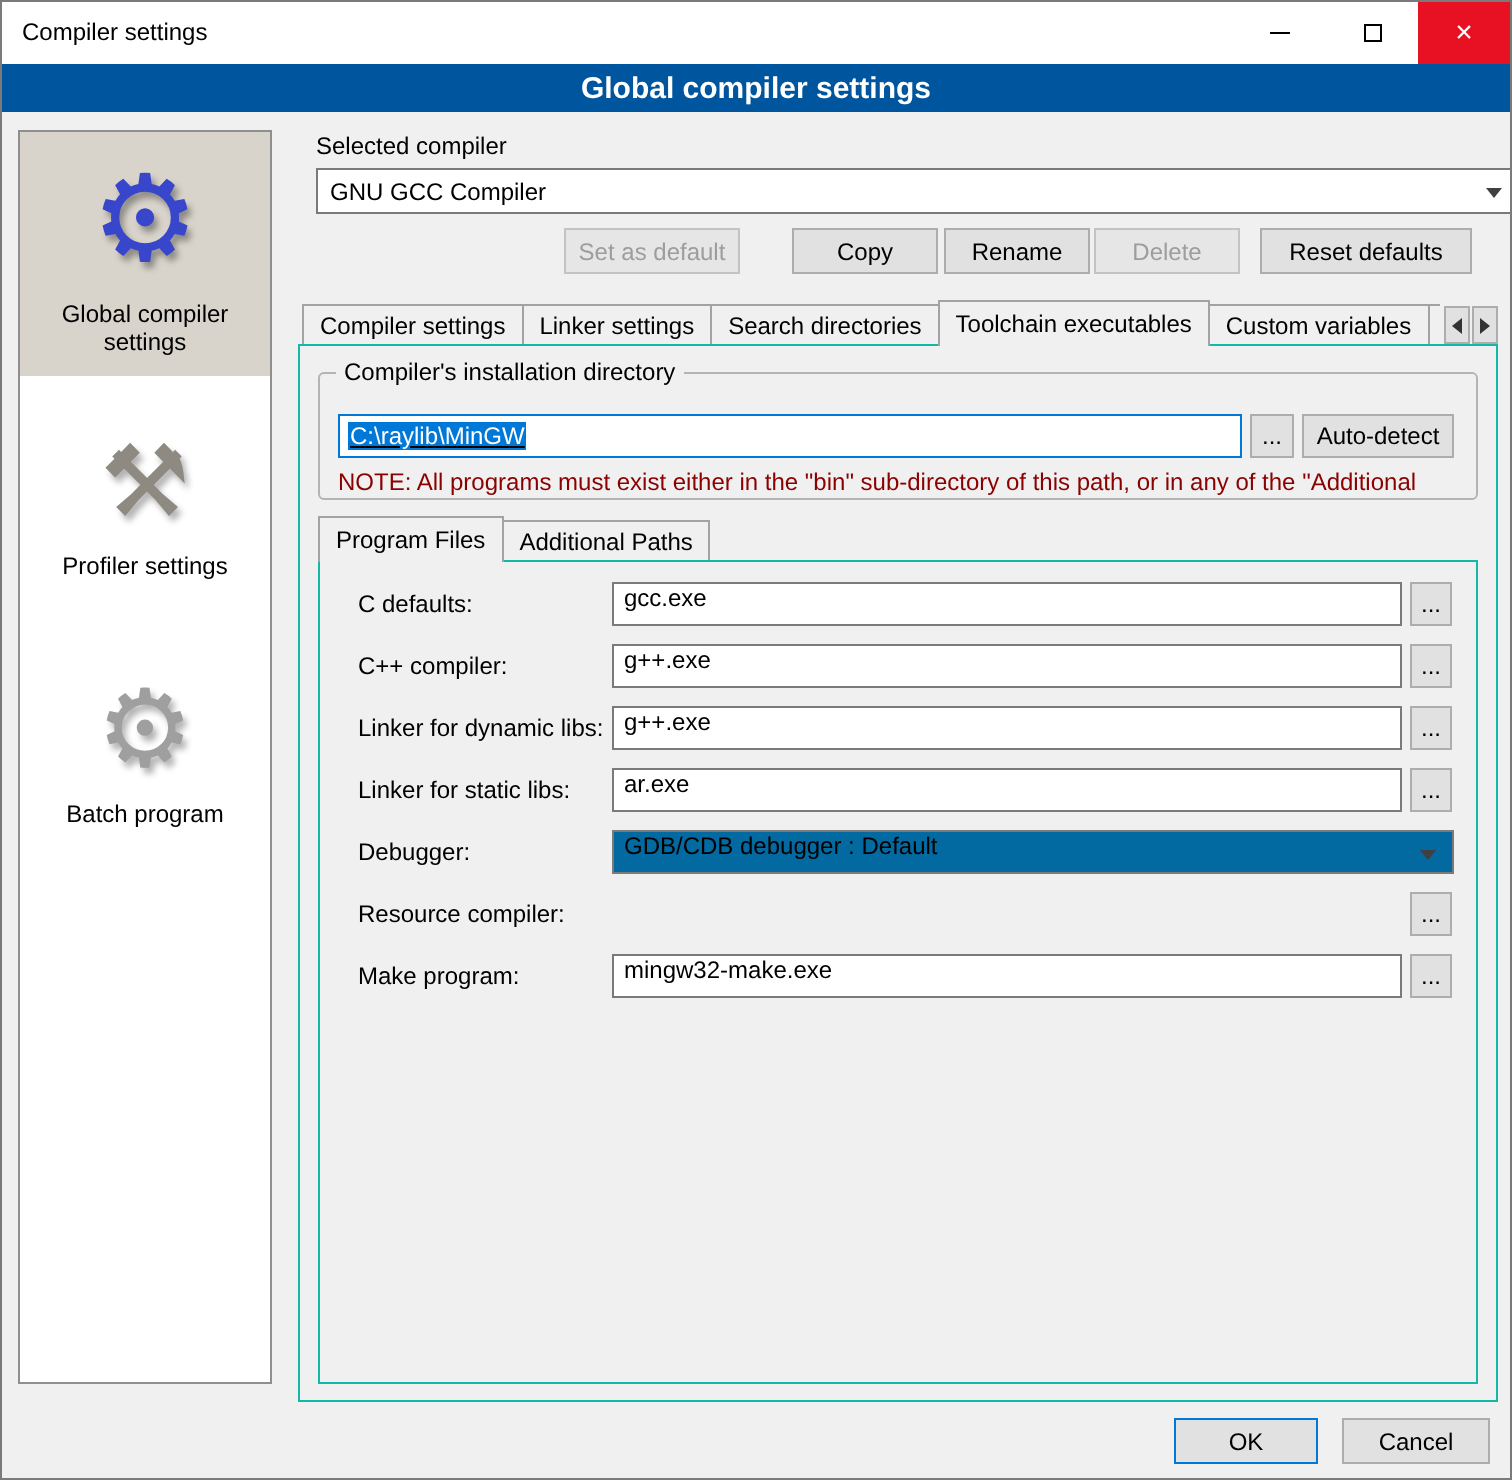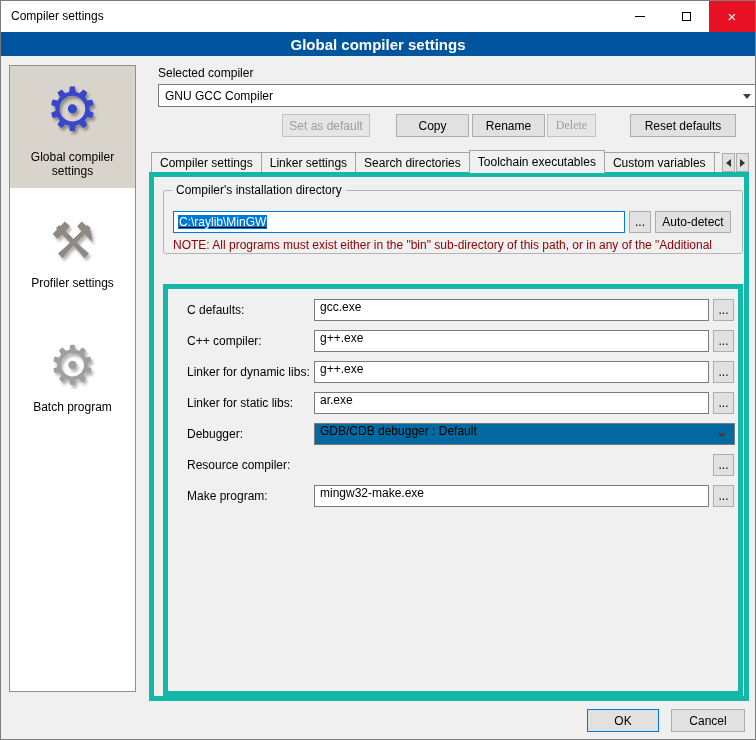--- a/index.html
+++ b/index.html
@@ -56,21 +56,21 @@
          border:1px solid #a3a3a3; border-bottom:none; margin-left:-1px; margin-bottom:1px;
          white-space:nowrap; cursor:default; }
   .tab:first-child { margin-left:0; }
   .tab.active { height:23px; margin-bottom:0; background:#f0f0f0; z-index:4; position:relative; }
 
   .scrollbtn { width:13px; height:19px; background:#e1e1e1; border:1px solid #adadad;
                display:flex; align-items:center; justify-content:center; }
   .tri-left  { width:0; height:0; border-top:4px solid transparent; border-bottom:4px solid transparent; border-right:5px solid #333; }
   .tri-right { width:0; height:0; border-top:4px solid transparent; border-bottom:4px solid transparent; border-left:5px solid #333; }
 
-  .panel { position:absolute; background:#f0f0f0; border:5px solid #14b8a6; z-index:1; }
+  .panel { position:absolute; background:#f0f0f0; border:1px solid #14b8a6; z-index:1; }
 
   
   .groupbox { position:absolute; left:9px; top:13px; width:580px; height:64px;
               border:1px solid #b4b4b4; border-radius:3px; }
   .groupbox-legend { position:absolute; left:8px; top:-8px; background:#f0f0f0; padding:0 4px; }
 
   .textbox { position:absolute; height:22px; background:#fff; border:1px solid #7a7a7a;
              display:flex; align-items:center; padding:0 4px; overflow:hidden; white-space:nowrap; }
   .textbox.focused { border-color:#0078d7;text-decoration:underline; }
   .textbox .sel { background:#0078d7; color:#fff; padding:0 1px; }
@@ -136,21 +136,21 @@
 
     <div class="btn disabled" style="left:281px; top:58px; width:88px;">
         <span>Set as default</span>
       </div>
     <div class="btn" style="left:395px; top:58px; width:73px;">
         <span>Copy</span>
       </div>
     <div class="btn" style="left:471px; top:58px; width:73px;">
         <span>Rename</span>
       </div>
-    <div class="btn disabled" style="left:546px; top:58px; width:49px;font-family:Liberation Serif, serif;">
+    <div class="btn disabled" style="left:546px; top:58px; width:73px;">
         <span>Delete</span>
       </div>
     <div class="btn" style="left:629px; top:58px; width:106px;">
         <span>Reset defaults</span>
       </div>
 
     <div class="tabstrip" style="left:150px; top:94px; width:569px; height:23px;">
       <div class="tab">
           <span>Compiler settings</span>
         </div>
@@ -184,20 +184,28 @@
         </div>
         <div class="btn" style="left:465px; top:20px; width:22px; height:22px;">
             <span>...</span>
           </div>
         <div class="btn" style="left:491px; top:20px; width:76px; height:22px;">
             <span>Auto-detect</span>
           </div>
         <span class="note">NOTE: All programs must exist either in the "bin" sub-directory of this path, or in any of the "Additional</span>
       </div>
 
+      <div class="tabstrip" style="left:9px; top:85px; width:580px; height:23px;">
+        <div class="tab active">
+            <span>Program Files</span>
+          </div>
+        <div class="tab">
+            <span>Additional Paths</span>
+          </div>
+      </div>
 
       <div class="panel" style="left:9px; top:107px; width:580px; height:412px;">
 
         <div class="row" style="top:10px;">
           <span class="label row-label">C defaults:</span>
           <div class="field">
               <span>gcc.exe</span>
             </div>
           <div class="btn browse">
               <span>...</span>

